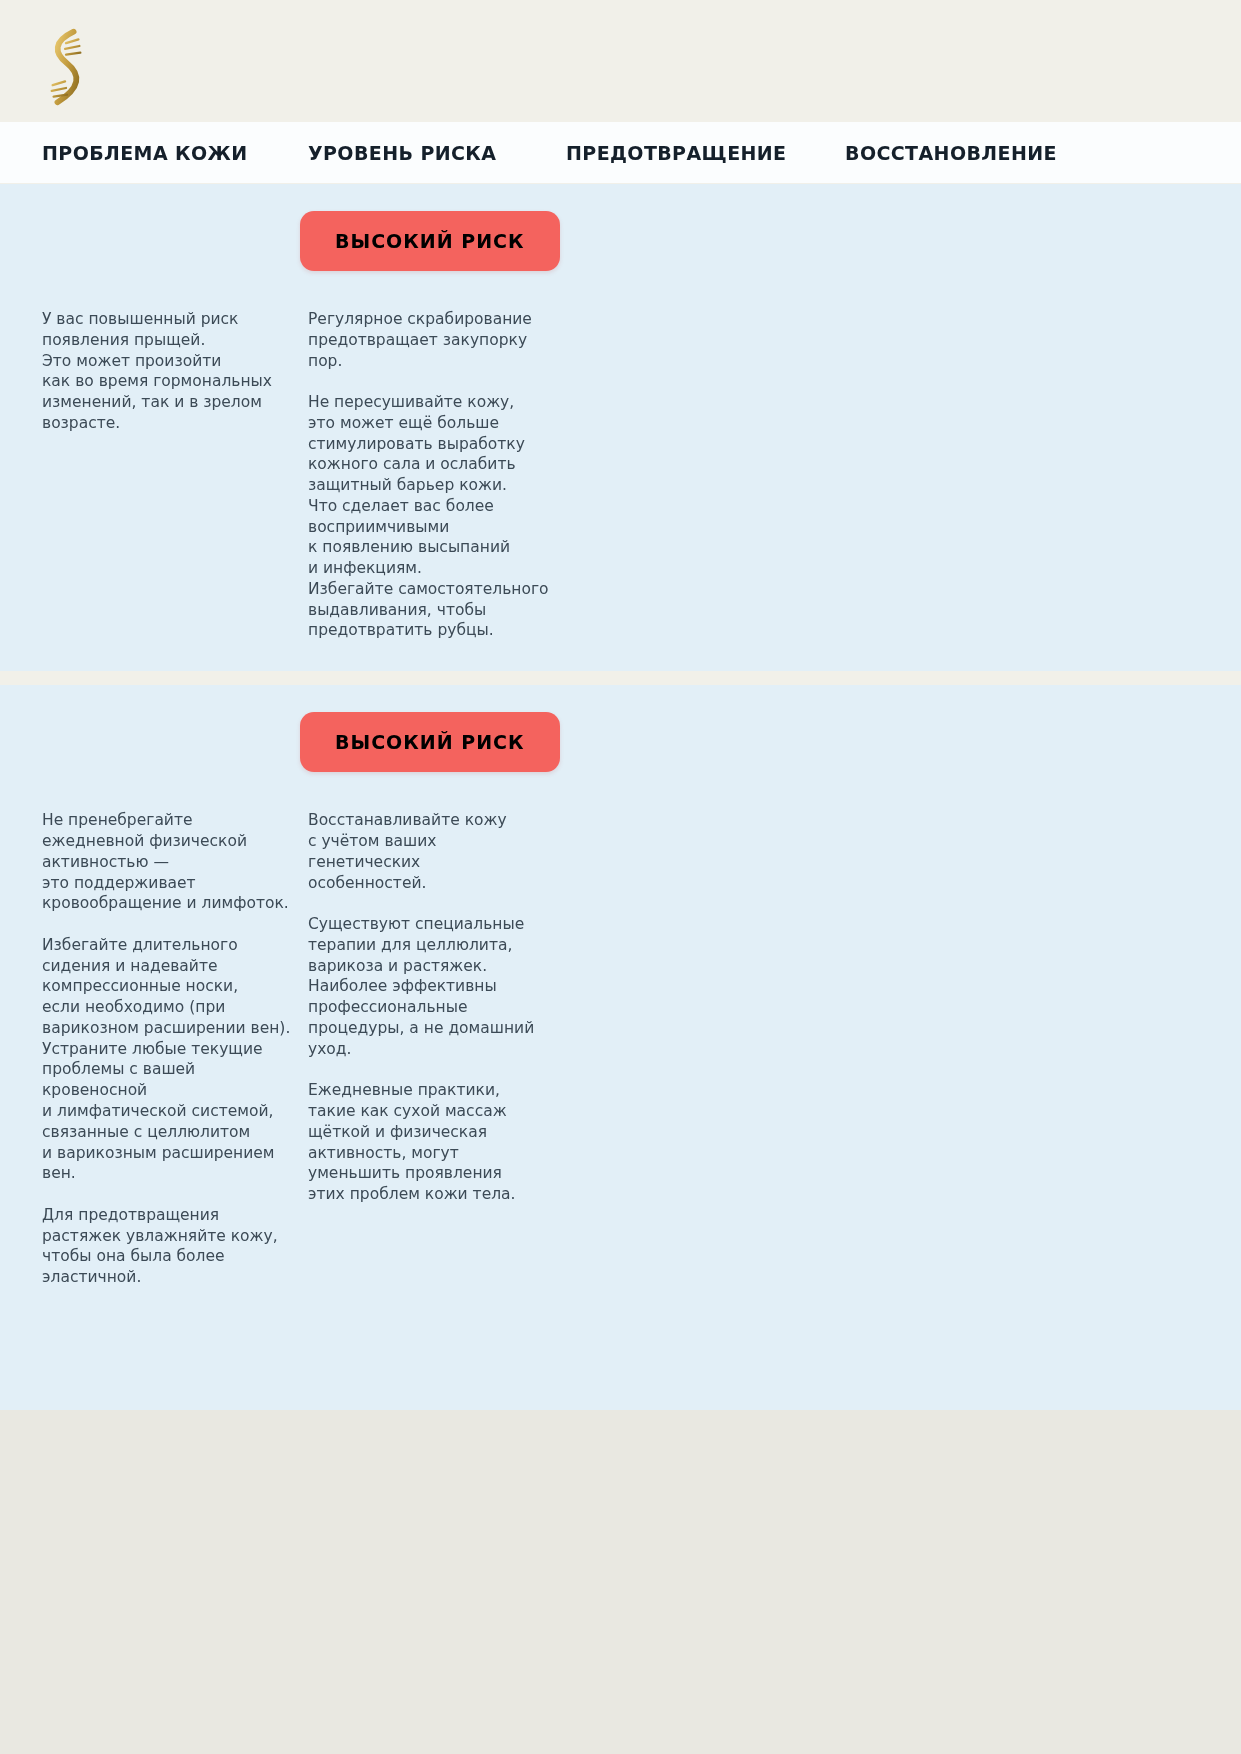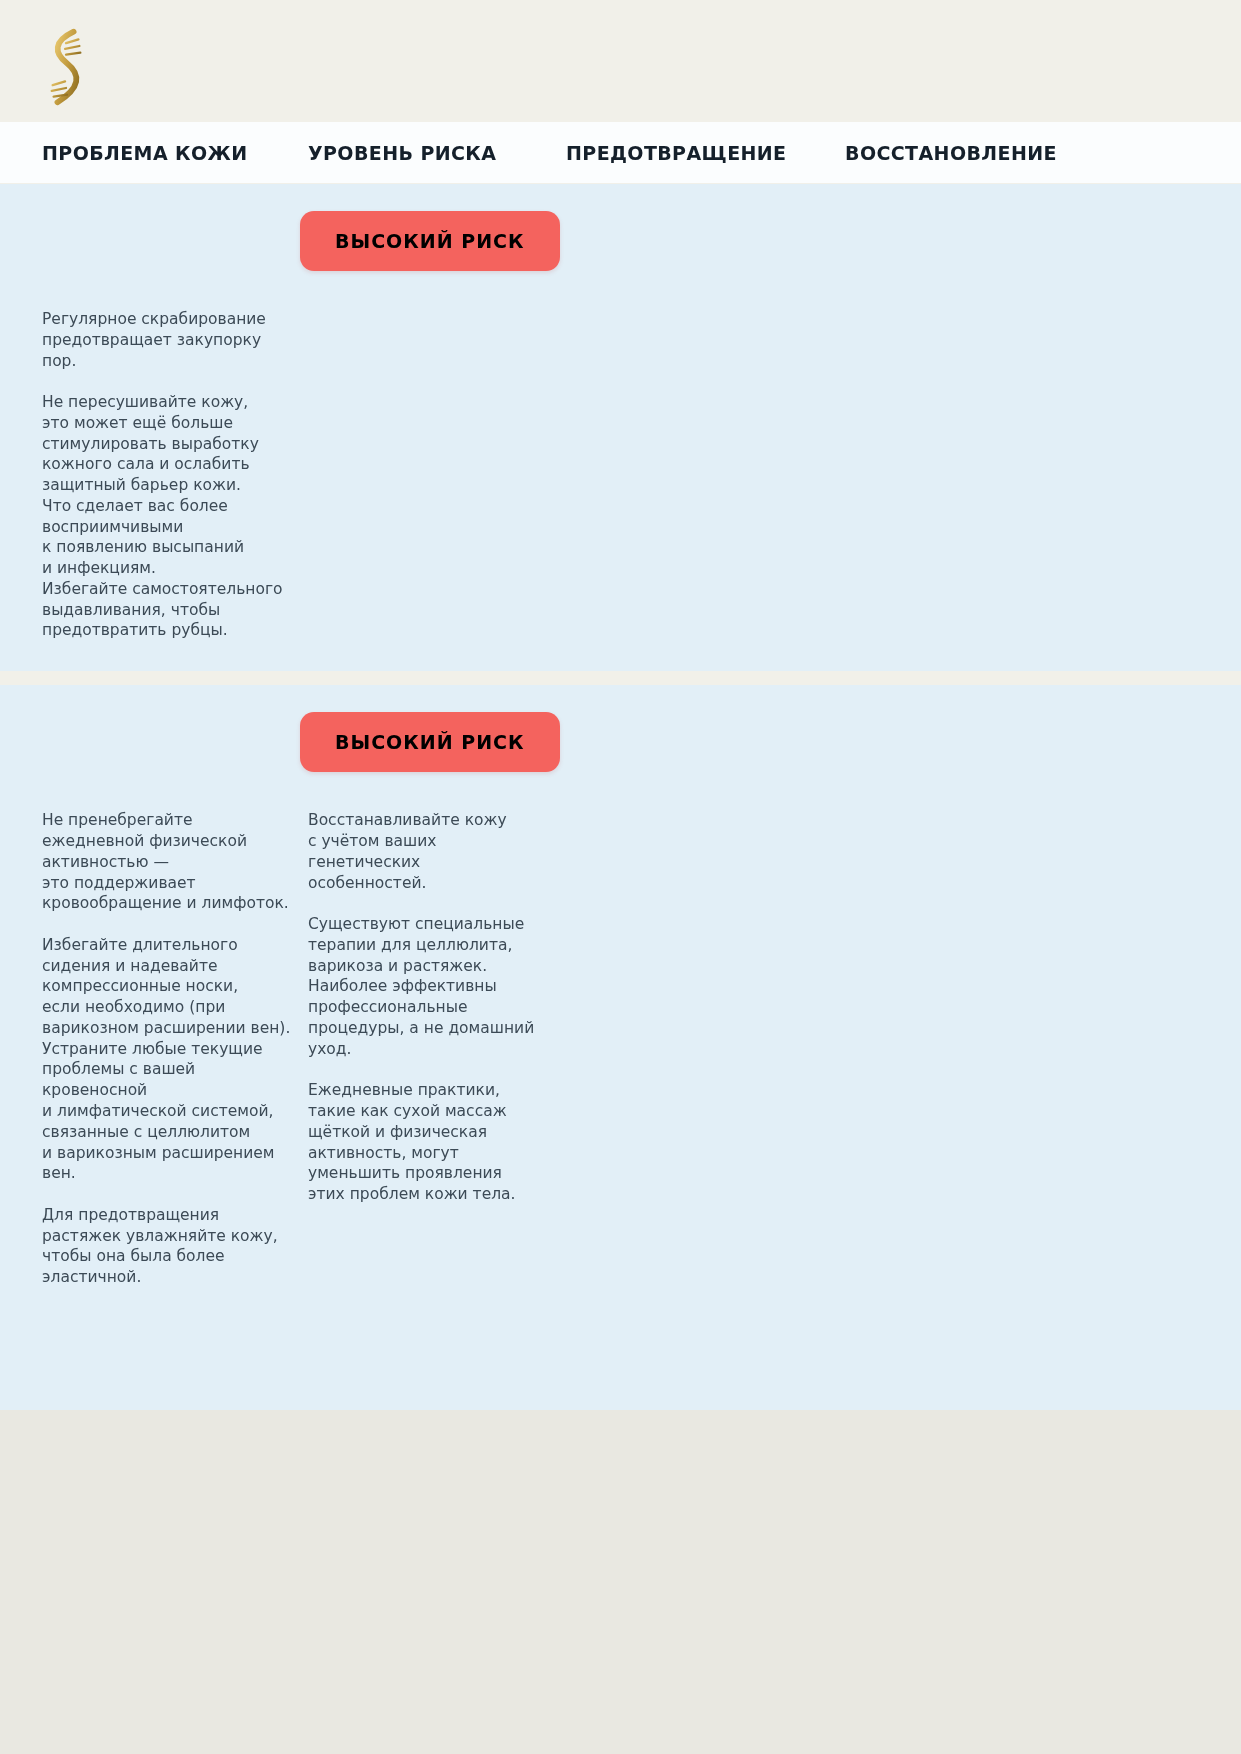--- a/index.html
+++ b/index.html
@@ -129,20 +129,26 @@
     <div class="hcol">УРОВЕНЬ РИСКА</div>
     <div class="hcol">ПРЕДОТВРАЩЕНИЕ</div>
     <div class="hcol">ВОССТАНОВЛЕНИЕ</div>
   </div>
 
   <section class="risk-section section-1">
     <div class="badge">
       <span>ВЫСОКИЙ РИСК</span>
     </div>
     <div class="row">
+      <div class="cell">У вас повышенный риск
+появления прыщей.
+Это может произойти
+как во время гормональных
+изменений, так и в зрелом
+возрасте.</div>
       <div class="cell">Регулярное скрабирование
 предотвращает закупорку
 пор.
 
 Не пересушивайте кожу,
 это может ещё больше
 стимулировать выработку
 кожного сала и ослабить
 защитный барьер кожи.
 Что сделает вас более

